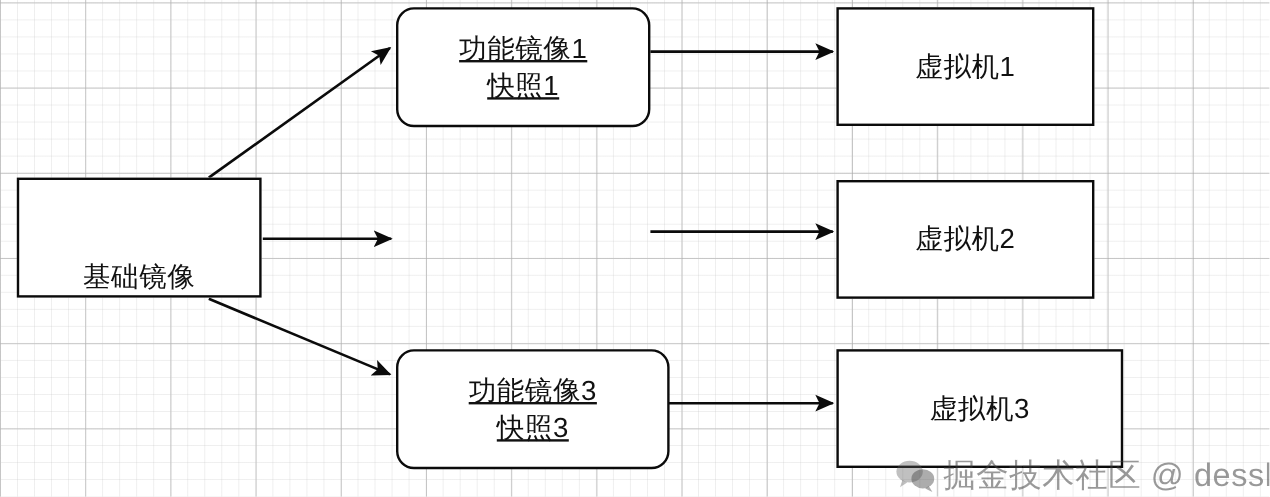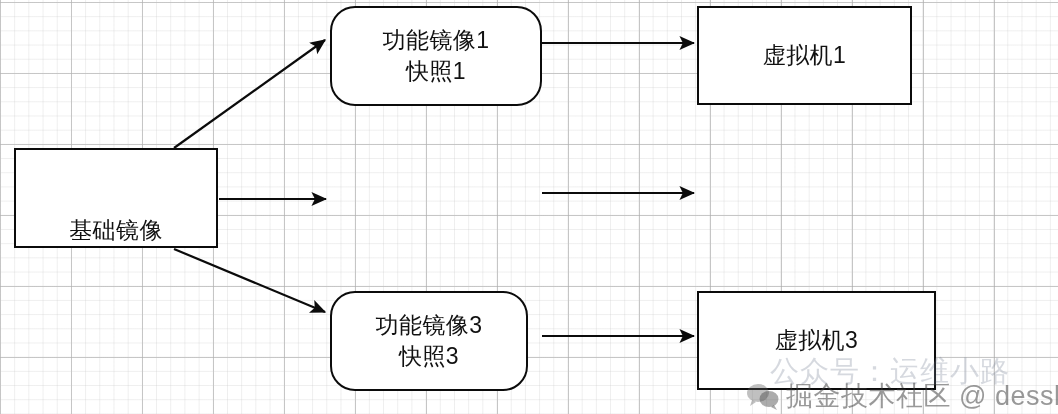--- a/index.html
+++ b/index.html
@@ -41,30 +41,30 @@
     display: flex;
     flex-direction: column;
     align-items: center;
     justify-content: center;
     color: #111111;
     font-size: 23px;
     line-height: 1.30;
     letter-spacing: 0.4px;
     white-space: nowrap;
   }
-  .node.rounded { border-radius: 25px; }
+  .node.rounded { border-radius: 15px; text-decoration: underline; }
   .node .line2 { margin-top: 1px; }
 
   
   #node-base   { left: 14px;  top: 148px; width: 204px; height: 100px; justify-content: flex-end; }
 
   
   #node-img1   { left: 330px; top: 6px;   width: 212px; height: 100px; }
   #node-img2   { left: 330px; top: 150px; width: 212px; height: 100px; }
-  #node-img3   { left: 330px; top: 291px; width: 198px; height: 100px; }
+  #node-img3   { left: 330px; top: 291px; width: 228px; height: 100px; }
 
   
   #node-vm1    { left: 697px; top: 6px;   width: 215px; height: 99px; align-items: center; }
   #node-vm2    { left: 697px; top: 150px; width: 215px; height: 99px; }
   #node-vm3    { left: 697px; top: 291px; width: 239px; height: 99px; text-align: center; }
 
   
   .wm-light {
     position: absolute;
     left: 770px;
@@ -126,26 +126,28 @@
 
   <div class="node rounded" id="node-img3">
     <span>功能镜像3</span>
     <span class="line2">快照3</span>
   </div>
 
   <div class="node" id="node-vm1">
     <span>虚拟机1</span>
   </div>
 
+  <div class="node" id="node-vm2">
+    <span>虚拟机2</span>
+  </div>
 
   <div class="node" id="node-vm3">
     <span>虚拟机3</span>
   </div>
 
-  <div class="wm-light">公众号：运维小路</div>
 
   <div class="wm-dark">
     <svg class="wm-bubble" width="34" height="28" viewBox="0 0 34 28">
       <ellipse cx="12" cy="11" rx="11" ry="9" fill="rgba(90,90,90,0.38)"></ellipse>
       <path d="M6 18 L4 24 L10 20 Z" fill="rgba(90,90,90,0.38)"></path>
       <ellipse cx="23" cy="17" rx="9.5" ry="8" fill="rgba(70,70,70,0.45)"></ellipse>
       <path d="M28 23 L31 28 L25 25 Z" fill="rgba(70,70,70,0.45)"></path>
     </svg>
     <span>掘金技术社区 @ dessler</span>
   </div>

